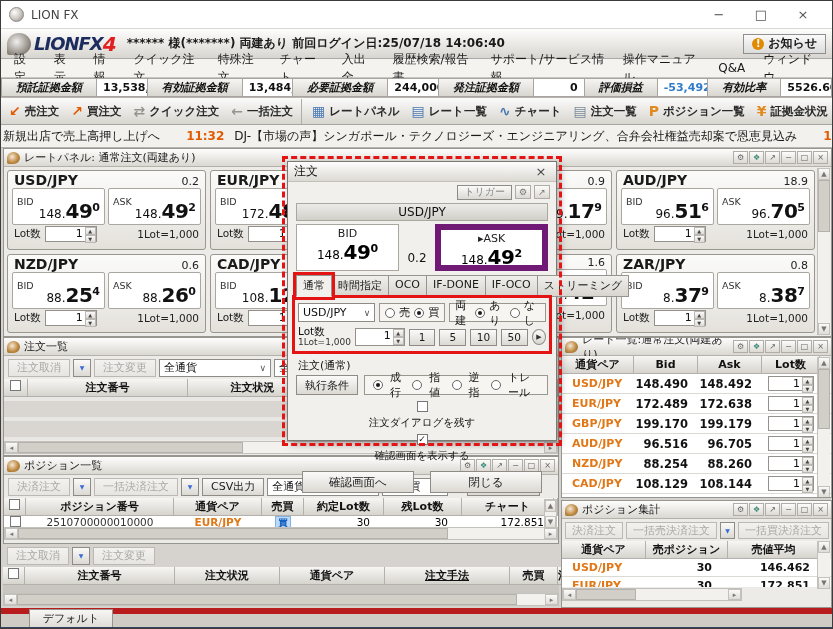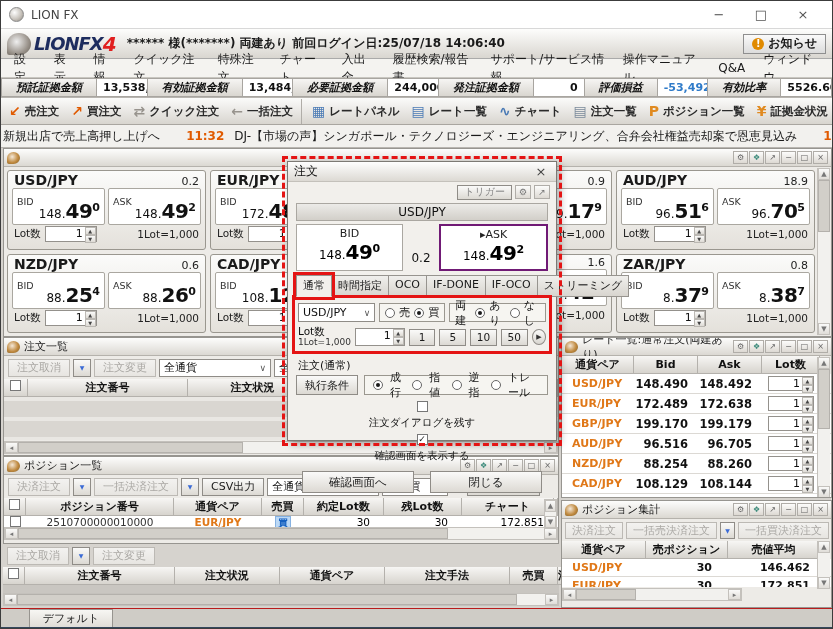--- a/index.html
+++ b/index.html
@@ -178,21 +178,21 @@
   .pl-row .c7{width:92px;text-align:right;padding-right:10px;}
   #pl-minivs{position:absolute;right:1px;top:42px;height:30px;}
 
   
   #sec-order2{position:absolute;left:2px;top:543px;width:556px;height:64px;background:#d6d3ce;}
   #o2-head{display:flex;}
   #o2-head .hc:nth-child(1){width:22px;}
   #o2-head .hc:nth-child(2){width:150px;}
   #o2-head .hc:nth-child(3){width:105px;}
   #o2-head .hc:nth-child(4){width:105px;}
-  #o2-head .hc:nth-child(5){width:125px;}
+  #o2-head .hc:nth-child(5){width:125px;text-decoration:underline;}
   #o2-head .hc:nth-child(6){width:48px;}
   #o2-stripe{height:8px;background:#c9c6c1;}
 
   
   #win-possummary{left:560px;top:499px;width:271px;height:108px;overflow:hidden;}
   #ps-toolrow{display:flex;gap:3px;padding:3px 3px 2px;overflow:hidden;}
   #ps-toolrow .btn{height:17px;padding:0 6px;white-space:nowrap;}
   #ps-head{display:flex;}
   #ps-head .hc:nth-child(1){width:84px;}
   #ps-head .hc:nth-child(2){width:82px;}
@@ -200,41 +200,41 @@
   #ps-rows{background:#fff;height:28px;overflow:hidden;position:relative;}
   .ps-row{display:flex;height:18px;align-items:center;border-bottom:1px solid #dcd9d4;font-size:11px;background:#fff;}
   .ps-pair{width:84px;color:#e07818;font-weight:bold;padding-left:10px;}
   .ps-pos{width:82px;text-align:right;padding-right:16px;font-weight:bold;color:#111;}
   .ps-avg{width:92px;text-align:right;padding-right:10px;font-weight:bold;color:#111;}
   #ps-vscroll{position:absolute;right:1px;top:42px;height:46px;}
   #ps-hscroll{width:180px;margin-top:1px;}
 
   
   #tabbar{position:absolute;left:0;top:607px;width:831px;height:19px;background:#cfccc6;
-          border-top:1px solid #b91c1c;display:flex;align-items:flex-end;padding-left:28px;}
+          border-top:6px solid #b91c1c;display:flex;align-items:flex-end;padding-left:28px;}
   #deftab{width:84px;height:18px;background:linear-gradient(#f7f6f3,#e0ddd7);border:1px solid #97948f;
           border-bottom:none;font-size:11px;text-align:center;line-height:17px;color:#1a1a1a;}
   #bottomstrip{position:absolute;left:0;top:626px;width:831px;height:3px;background:#33475c;}
 
   
   #dialog{position:absolute;left:286px;top:160px;width:270px;height:280px;background:#f2f0ec;
           border:1px solid #7c7974;box-shadow:3px 3px 8px rgba(0,0,0,0.35);z-index:30;
           outline:3px dashed #e41414;outline-offset:2px;}
   .dlg-title{height:20px;display:flex;align-items:center;padding:0 6px;font-size:12px;color:#111;
              background:linear-gradient(#fefefe,#dcd9d3);border-bottom:1px solid #c4c1bb;}
   .dlg-close{margin-left:auto;font-size:13px;color:#444;width:18px;text-align:center;}
   .dlg-tools{height:20px;display:flex;align-items:center;justify-content:flex-end;gap:3px;padding:0 6px;}
   #trigger-btn{height:15px;padding:0 6px;font-size:10px;color:#888;}
   .mini-ico{width:16px;height:14px;border:1px solid #b0ada8;background:linear-gradient(#fcfcfb,#ddd9d3);
             font-size:9px;line-height:12px;text-align:center;color:#777;font-style:normal;}
   .dlg-pairbar{height:18px;margin:1px 8px 0;background:linear-gradient(#ecebe8,#d2cfc9);border:1px solid #aaa7a1;
                text-align:center;font-size:12px;line-height:16px;color:#111;}
   .dlg-prices{display:flex;align-items:stretch;gap:0;margin:3px 8px;height:47px;}
   .dlg-pbox{flex:1;background:#fff;border:1px solid #aaa7a1;text-align:center;padding-top:2px;}
-  .dlg-pbox.selected{border:2px solid #701a75;}
+  .dlg-pbox.selected{border:6px solid #701a75;}
   .dlg-plab{font-size:11px;color:#222;}
   .dlg-spread{width:36px;display:flex;align-items:flex-end;justify-content:center;font-size:12px;color:#111;padding-bottom:6px;}
   .dlg-tabs{display:flex;margin:4px 0 0 8px;}
   .tab{padding:2px 6px 3px;font-size:11px;color:#1a1a1a;border:1px solid #97948f;border-left:none;
        background:linear-gradient(#f0efec,#d8d5cf);white-space:nowrap;}
   .tab:first-child{border-left:1px solid #97948f;}
   .tab.active{background:#f2f0ec;border-bottom-color:#f2f0ec;position:relative;z-index:6;
               outline:3px solid #e41414;}
   .dlg-form{margin:0 6px;border-top:1px solid #97948f;padding:4px 2px 3px;position:relative;
             outline:3px solid #e41414;outline-offset:-1px;}
@@ -382,20 +382,21 @@
     <span>新規出店で売上高押し上げへ</span>
     <span class="tick-time">11:32</span>
     <span>DJ-【市場の声】シンガポール・テクノロジーズ・エンジニアリング、合弁会社権益売却案で恩恵見込み</span>
     <span class="tick-time">11:28</span>
 
   </div>
 
   <div id="win-ratepanel" class="win">
     <div class="win-title">
       <span class="lion-sm"></span>
+      <span>レートパネル: 通常注文(両建あり)</span>
       <span class="wicons">
         <i class="wicon">⚙</i>
         <i class="wicon colored">❖</i>
         <i class="wicon">↗</i>
         <i class="wicon">−</i>
         <i class="wicon">□</i>
         <i class="wicon">×</i>
       </span>
     </div>
     <div id="rp-grid">

